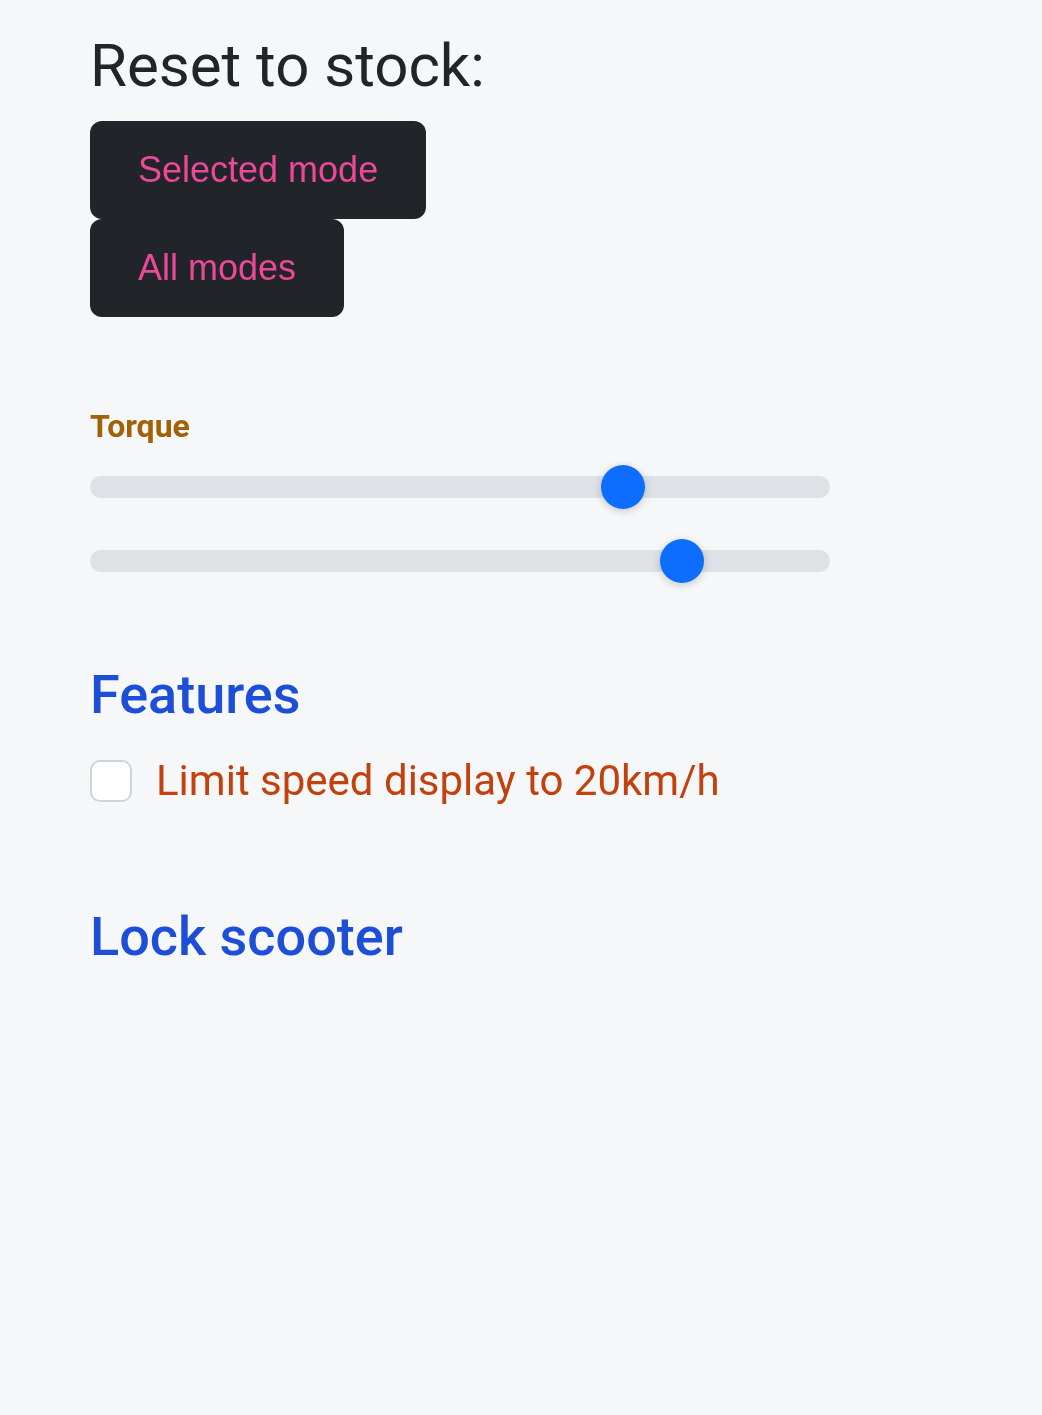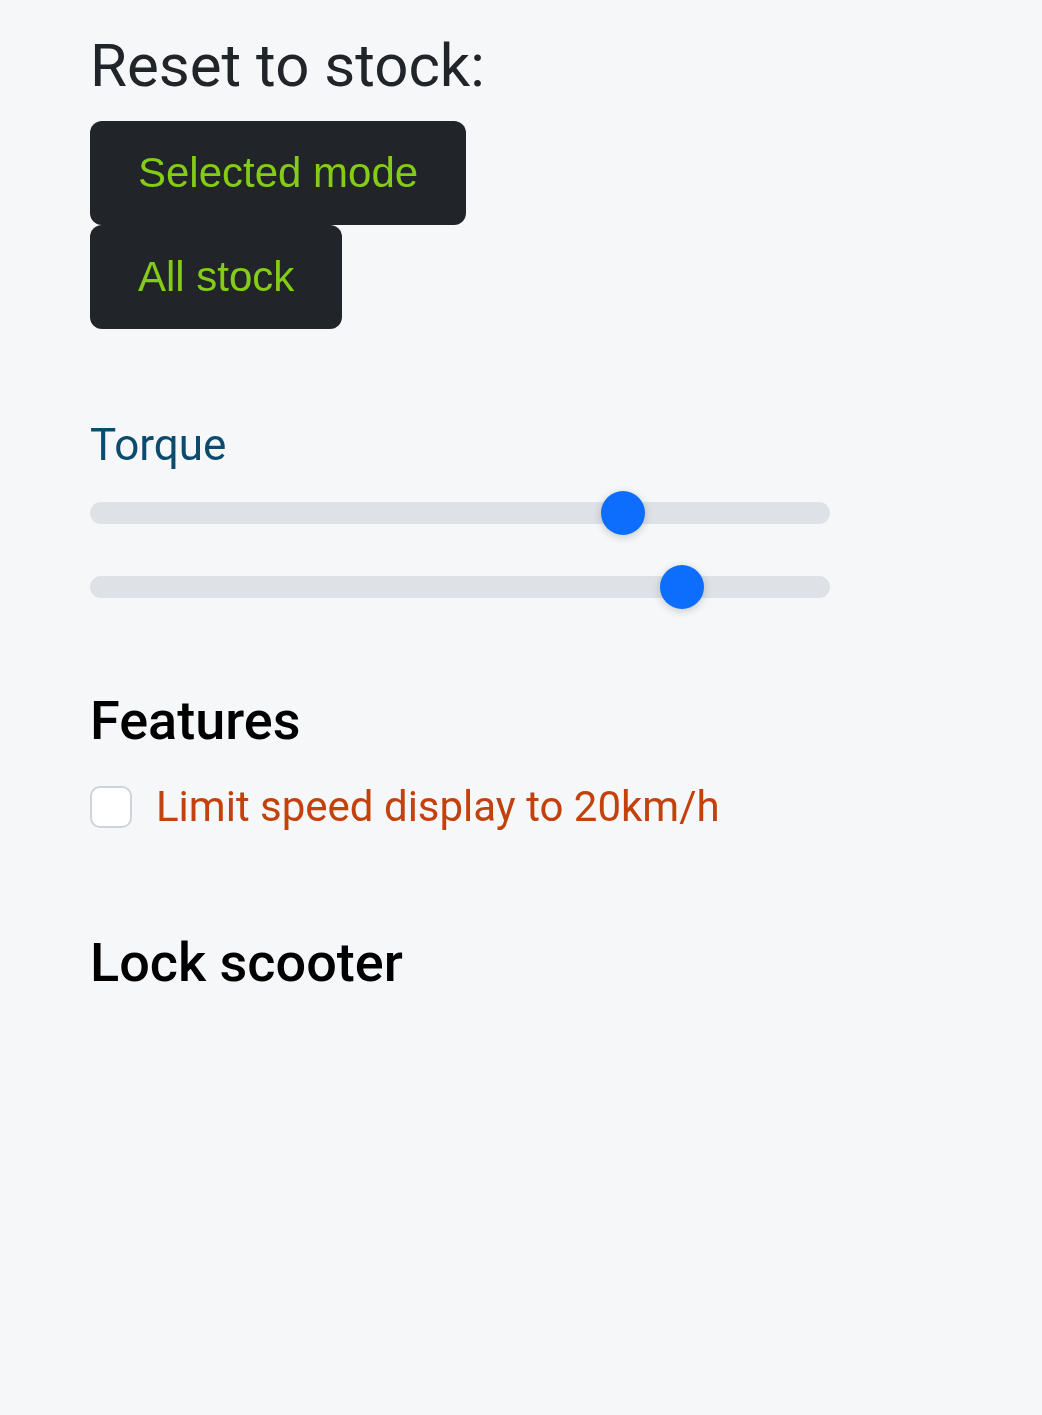--- a/index.html
+++ b/index.html
@@ -18,25 +18,25 @@
     
     .section-label {
       font-size: 60px;
       font-weight: 400;
       color: #212529;
       margin-bottom: 20px;
     }
     
     .btn-dark {
       background-color: #212529;
-      color: #84cc16;
+      color: #ec4899;
       border: none;
       border-radius: 12px;
       padding: 28px 48px;
-      font-size: 42px;
+      font-size: 36px;
       font-weight: 400;
       cursor: pointer;
       display: inline-block;
       margin-bottom: 0;
     }
     
     .btn-green {
       background-color: #198754;
       color: #ffffff;
       border: none;
@@ -56,28 +56,28 @@
       padding: 28px 48px;
       font-size: 42px;
       font-weight: 400;
       cursor: pointer;
       display: inline-block;
     }
     
     .section-heading {
       font-size: 54px;
       font-weight: 500;
-      color: #000000;
+      color: #1d4ed8;
       margin-bottom: 30px;
     }
     
     .slider-label {
-      font-size: 44px;
-      font-weight: 400;
-      color: #0c4a6e;
+      font-size: 32px;
+      font-weight: 700;
+      color: #a16207;
       margin-bottom: 30px;
     }
     
     .slider-container {
       position: relative;
       width: 740px;
       height: 24px;
       margin-bottom: 50px;
     }
     
@@ -150,21 +150,21 @@
       margin-bottom: 0;
     }
   </style>
 </head>
 <body>
 
 <div class="reset-section">
   <div class="section-label">Reset to stock:</div>
   <div class="btn-stack">
     <button class="btn-dark">Selected mode</button>
-    <button class="btn-dark">All stock</button>
+    <button class="btn-dark">All modes</button>
   </div>
 </div>
 
 <div class="sliders-section">
   <div class="slider-label">Torque</div>
   <div class="slider-container">
     <div class="slider-track"></div>
     <div class="slider-thumb" id="torque-thumb" style="left: 72%;"></div>
   </div>
 

